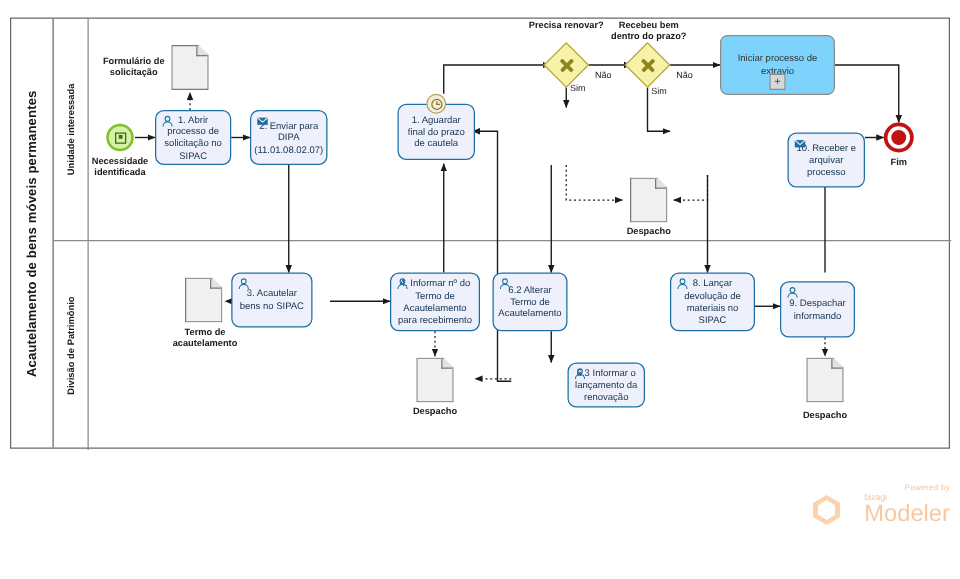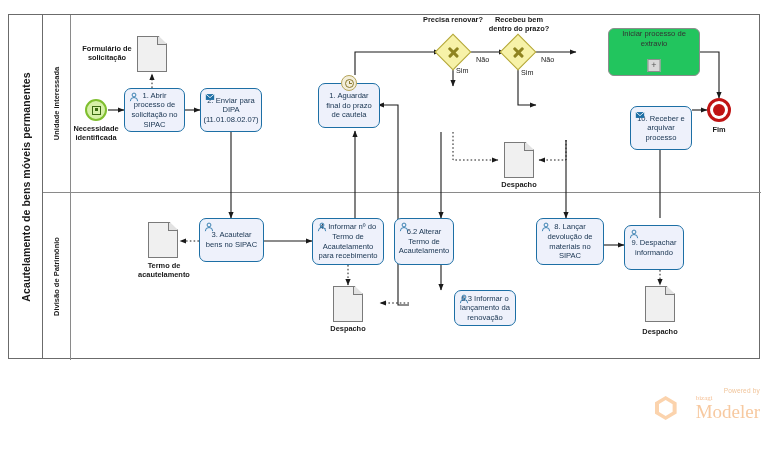--- a/index.html
+++ b/index.html
@@ -23,24 +23,24 @@
   .lane-title span{transform:rotate(-90deg);white-space:nowrap;
       font-size:7.5px;font-weight:bold;}
 
   
   .task{position:absolute;box-sizing:border-box;
       background:#eef1fb;border:1.6px solid #1d6fa5;border-radius:7px;
       display:flex;align-items:center;justify-content:center;text-align:center;
       font-size:7.6px;line-height:9.6px;color:#16324f;padding:2px 3px;}
   .task .tlabel{display:block;}
   .task .ticon{position:absolute;left:4px;top:3px;width:10px;height:10px;}
-  .subprocess{position:absolute;box-sizing:border-box;background:#22c55e;
+  .subprocess{position:absolute;box-sizing:border-box;background:#7dd3fc;
       border:1.4px solid #8d8d8d;border-radius:6px;
-      display:flex;justify-content:center;text-align:center;
-      font-size:7.6px;line-height:9.6px;color:#333;margin-left:32px;}
+      display:flex;align-items:center;justify-content:center;text-align:center;
+      font-size:7.6px;line-height:9.6px;color:#333;}
   .sp-plus{position:absolute;left:50%;bottom:3px;transform:translateX(-50%);
       width:11px;height:11px;border:1px solid #8d8d8d;background:#d8d8d8;
       display:flex;align-items:center;justify-content:center;
       font-size:9px;line-height:9px;color:#555;}
 
   
   .start-event{position:absolute;width:22px;height:22px;border-radius:50%;
       background:#d6f0a8;border:2px solid #7fbf2f;box-sizing:border-box;
       display:flex;align-items:center;justify-content:center;}
   .start-inner{width:9px;height:9px;border:1.2px solid #3a6b12;box-sizing:border-box;}
@@ -83,21 +83,21 @@
 
   
   svg.links{position:absolute;left:0;top:0;width:768px;height:463px;
       pointer-events:none;overflow:visible;}
   .ln{stroke:#1a1a1a;stroke-width:1.1;fill:none;}
   .dn{stroke:#1a1a1a;stroke-width:1;fill:none;stroke-dasharray:1.6 2.2;}
 
   
   .wm{position:absolute;right:8px;bottom:42px;text-align:right;}
   .wm-top{font-size:6.5px;color:#f0c49a;letter-spacing:.2px;}
-  .wm-row{display:flex;align-items:center;gap:19px;justify-content:flex-end;margin-top:1px;font-family:Liberation Serif, serif;}
+  .wm-row{display:flex;align-items:center;gap:19px;justify-content:flex-end;margin-top:1px;}
   .wm-hex{width:22px;height:24px;background:#fbd3ad;
       clip-path:polygon(50% 0,100% 27%,100% 73%,50% 100%,0 73%,0 27%);
       position:relative;}
   .wm-hex::after{content:"";position:absolute;left:4px;top:4px;width:14px;height:16px;
       background:#fff;clip-path:polygon(50% 0,100% 27%,100% 73%,50% 100%,0 73%,0 27%);}
   .wm-txt{text-align:left;}
   .wm-b{font-size:7px;color:#f6c39a;line-height:7px;}
   .wm-m{font-size:19px;color:#f7c9a0;line-height:19px;}
 </style>
 </head>
@@ -223,21 +223,21 @@
   </div>
 
   <div class="task" style="left:200px;top:88px;width:62px;height:44px;">
     <svg class="ticon" viewBox="0 0 12 12">
       <rect x="1" y="2.5" width="10" height="7" fill="#1d6fa5"></rect>
       <path d="M1 2.5 L6 6.8 L11 2.5" fill="none" stroke="#fff" stroke-width="1"></path>
     </svg>
     <span class="tlabel">2. Enviar para DIPA (11.01.08.02.07)</span>
   </div>
 
-  <div class="task" style="left:199px;top:218px;width:65px;height:44px;text-align:center;">
+  <div class="task" style="left:185px;top:218px;width:65px;height:44px;text-align:center;">
     <svg class="ticon" viewBox="0 0 12 12">
       <circle cx="6" cy="3.6" r="2.3" fill="none" stroke="#1d6fa5" stroke-width="1"></circle>
       <path d="M1.6 11 a4.4 4.4 0 0 1 8.8 0" fill="none" stroke="#1d6fa5" stroke-width="1"></path>
     </svg>
     <span class="tlabel">3. Acautelar bens no SIPAC</span>
   </div>
 
   <div class="task" style="left:312px;top:218px;width:72px;height:47px;">
     <svg class="ticon" viewBox="0 0 12 12">
       <circle cx="6" cy="3.6" r="2.3" fill="none" stroke="#1d6fa5" stroke-width="1"></circle>

